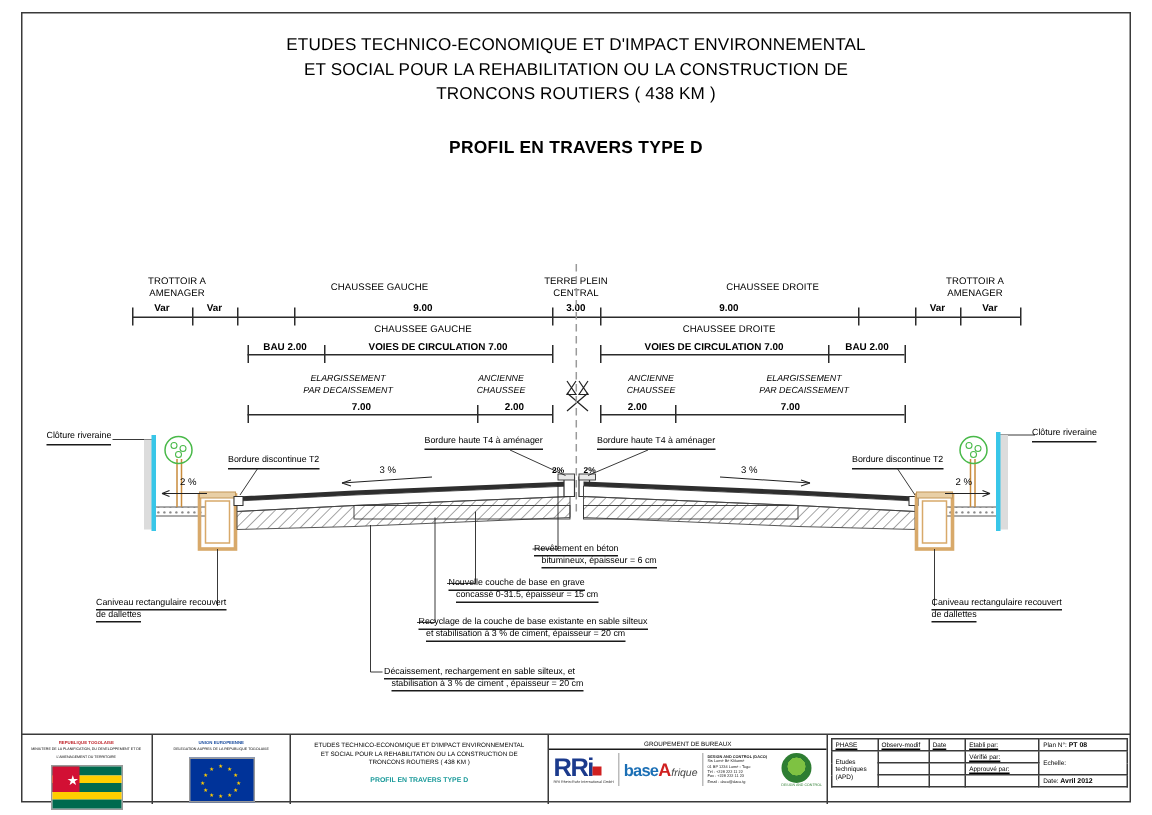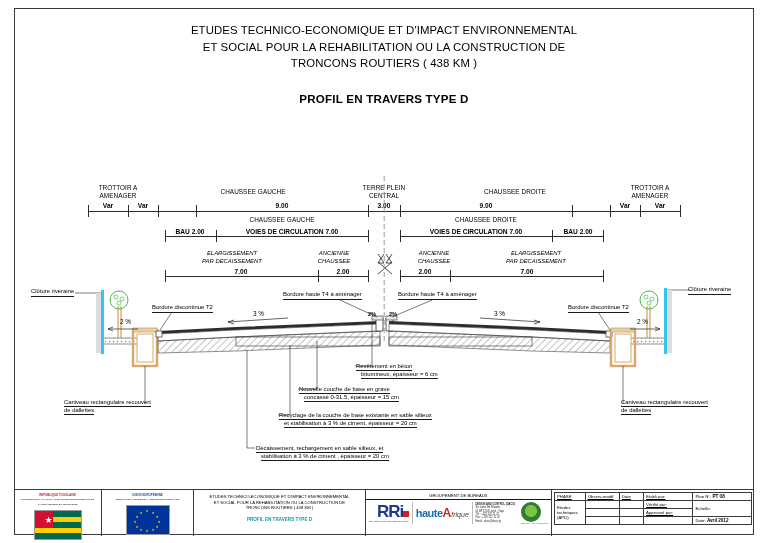--- a/index.html
+++ b/index.html
@@ -352,27 +352,27 @@
         <span>ETUDES TECHNICO-ECONOMIQUE ET D'IMPACT ENVIRONNEMENTAL</span><br>
         <span>ET SOCIAL POUR LA REHABILITATION OU LA CONSTRUCTION DE</span><br>
         <span>TRONCONS ROUTIERS ( 438 KM )</span>
       </div>
       <div class="cart-sub" style="margin-top:6px;">PROFIL EN TRAVERS TYPE D</div>
     </div>
 
     <div class="cart-cell" style="left:352px;width:186px;">
       <div class="grp-lbl ul" style="margin-top:3px;">GROUPEMENT DE BUREAUX</div>
       <div style="display:flex;align-items:center;gap:3px;margin-top:2px;padding:0 3px;">
-        <div style="text-align:right;">
+        <div style="text-align:left;">
           <div class="rri"><span>RRi</span><span class="rri-red"></span></div>
           <div class="rri-sub">RRI Rhein-Ruhr International GmbH</div>
         </div>
         <div style="width:.6px;height:22px;background:#bbb;"></div>
         <div style="display:flex;align-items:baseline;">
-          <span class="igip">haute</span>
+          <span class="igip">base</span>
             <span class="igip-a">A</span>
             <span class="igip-af">frique</span>
         </div>
         <div style="width:.6px;height:22px;background:#bbb;"></div>
         <div style="flex:1;">
           <div class="daco-txt" style="font-weight:bold;">DESIGN AND CONTROL (DACO)</div>
           <div class="daco-txt" style="white-space:pre-line;">Sis Lomé Bè Klikamé
 01 BP 1234 Lomé - Togo
 Tél : +228 222 11 22
 Fax : +228 222 11 23

